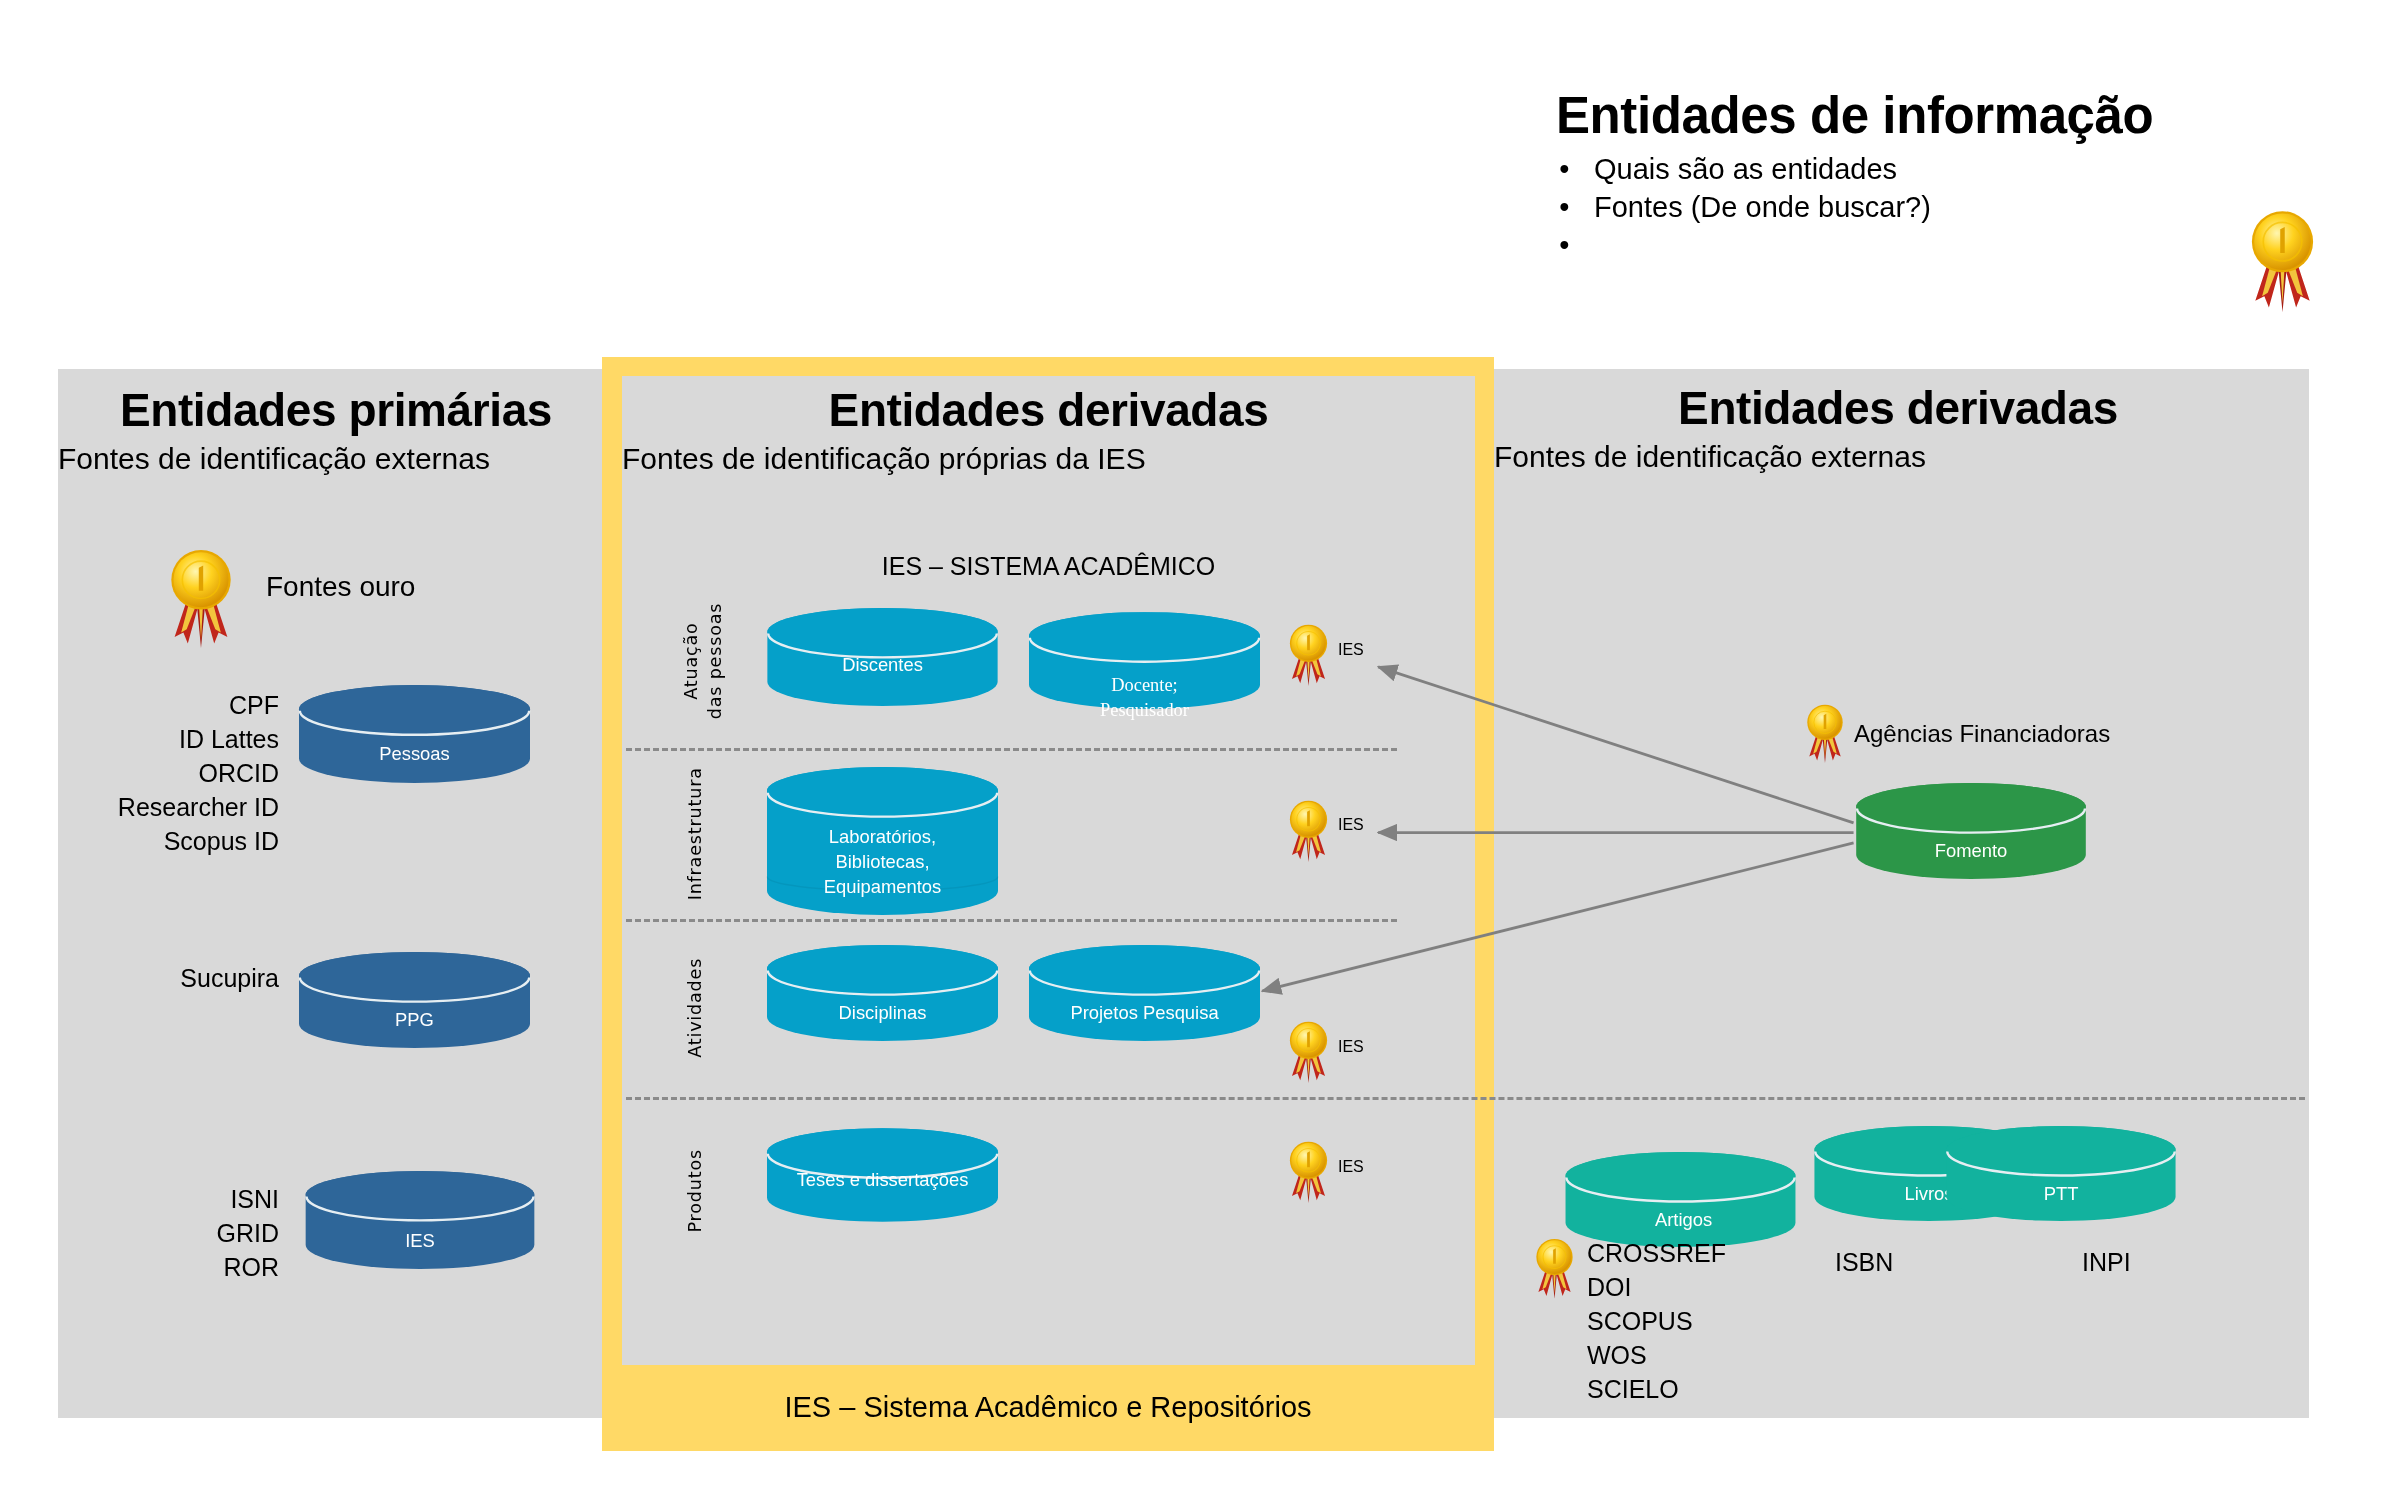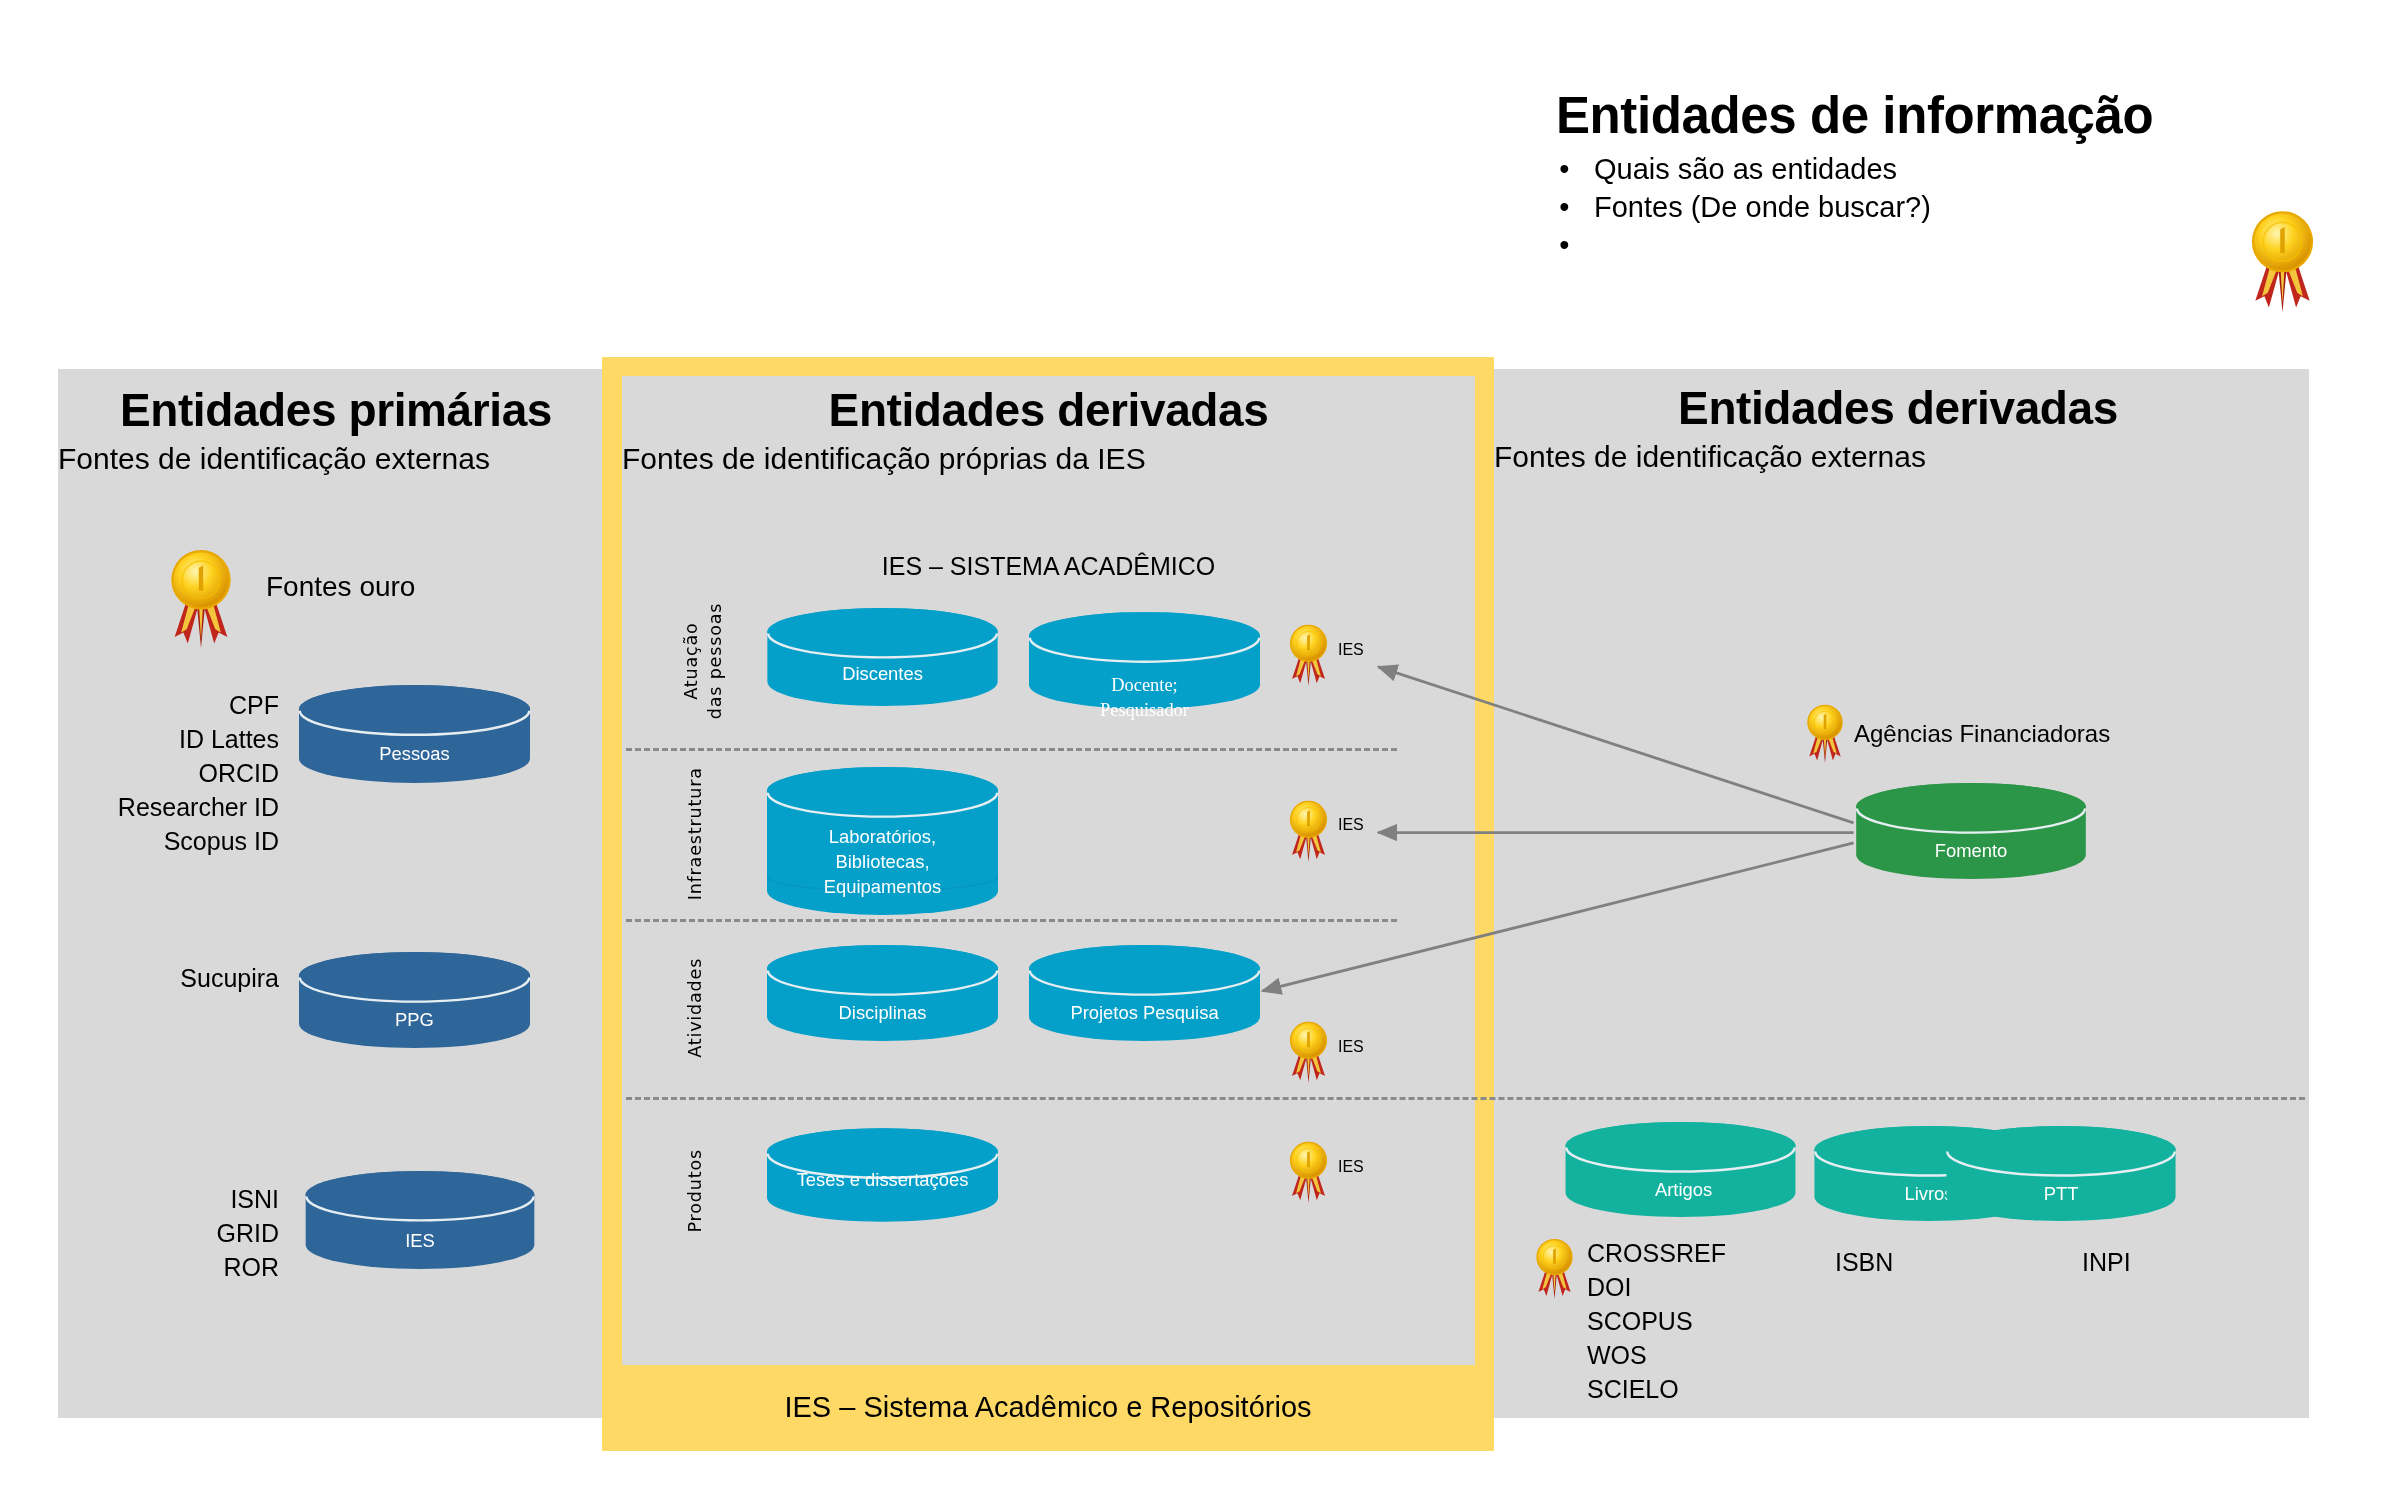--- a/index.html
+++ b/index.html
@@ -130,21 +130,21 @@
 <div class="rot" style="left:640px;top:636px;width:128px;height:50px">
   <div>Atuação</div>
   <div>das pessoas</div>
 </div>
 <div class="cyl" style="left:767px;top:608px;width:231px;height:98px">
     <svg width="231" height="98" viewBox="0 0 289 123">
       <path d="M0 30 L0 93 A 144.5 30 0 0 0 289 93 L 289 30 A 144.5 30 0 0 0 0 30 Z" fill="#05A0C9"></path>
       <ellipse cx="144.5" cy="30" rx="144.5" ry="30" fill="#05A0C9"></ellipse>
       <path d="M1 32 A 143.5 30 0 0 0 288 32" fill="none" stroke="#e6eef2" stroke-width="3"></path>
     </svg>
-  <div class="lbl" style="position: absolute; top: 54px;">Discentes</div>
+  <div class="lbl" style="position: absolute; top: 45px;">Discentes</div>
 </div>
 <div class="cyl" style="left:1029px;top:612px;width:231px;height:97px">
     <svg width="231" height="97" viewBox="0 0 289 121">
       <path d="M0 30 L0 91 A 144.5 30 0 0 0 289 91 L 289 30 A 144.5 30 0 0 0 0 30 Z" fill="#05A0C9"></path>
       <ellipse cx="144.5" cy="30" rx="144.5" ry="30" fill="#05A0C9"></ellipse>
       <path d="M1 32 A 143.5 30 0 0 0 288 32" fill="none" stroke="#e6eef2" stroke-width="3"></path>
     </svg>
   <div class="lbl" style="white-space: pre-line; position: absolute; top: 61px; font-family: Liberation Serif, serif;">Docente;
 Pesquisador</div>
 </div>
@@ -220,21 +220,21 @@
 <div class="plain-text" style="left:1854px;top:720px;font-size:24px">Agências Financiadoras</div>
 <div class="cyl" style="left:1856px;top:783px;width:230px;height:96px">
     <svg width="230" height="96" viewBox="0 0 287 120">
       <path d="M0 30 L0 90 A 143.5 30 0 0 0 287 90 L 287 30 A 143.5 30 0 0 0 0 30 Z" fill="#2C9648"></path>
       <ellipse cx="143.5" cy="30" rx="143.5" ry="30" fill="#2C9648"></ellipse>
       <path d="M1 32 A 142.5 30 0 0 0 286 32" fill="none" stroke="#e6eef2" stroke-width="3"></path>
     </svg>
   <div class="lbl" style="position: absolute; top: 56px;">Fomento</div>
 </div>
 
-<div class="cyl" style="left:1565px;top:1122px;width:237px;height:95px">
+<div class="cyl" style="left:1565px;top:1152px;width:237px;height:95px">
     <svg width="231" height="95" viewBox="0 0 288 119">
       <path d="M0 30 L0 89 A 144 30 0 0 0 288 89 L 288 30 A 144 30 0 0 0 0 30 Z" fill="#12B29E"></path>
       <ellipse cx="144" cy="30" rx="144" ry="30" fill="#12B29E"></ellipse>
       <path d="M1 32 A 143 30 0 0 0 287 32" fill="none" stroke="#e6eef2" stroke-width="3"></path>
     </svg>
   <div class="lbl" style="position: absolute; top: 56px;">Artigos</div>
 </div>
 <div class="cyl" style="left:1814px;top:1126px;width:230px;height:95px">
     <svg width="230" height="95" viewBox="0 0 287 119">
       <path d="M0 30 L0 89 A 143.5 30 0 0 0 287 89 L 287 30 A 143.5 30 0 0 0 0 30 Z" fill="#12B29E"></path>

